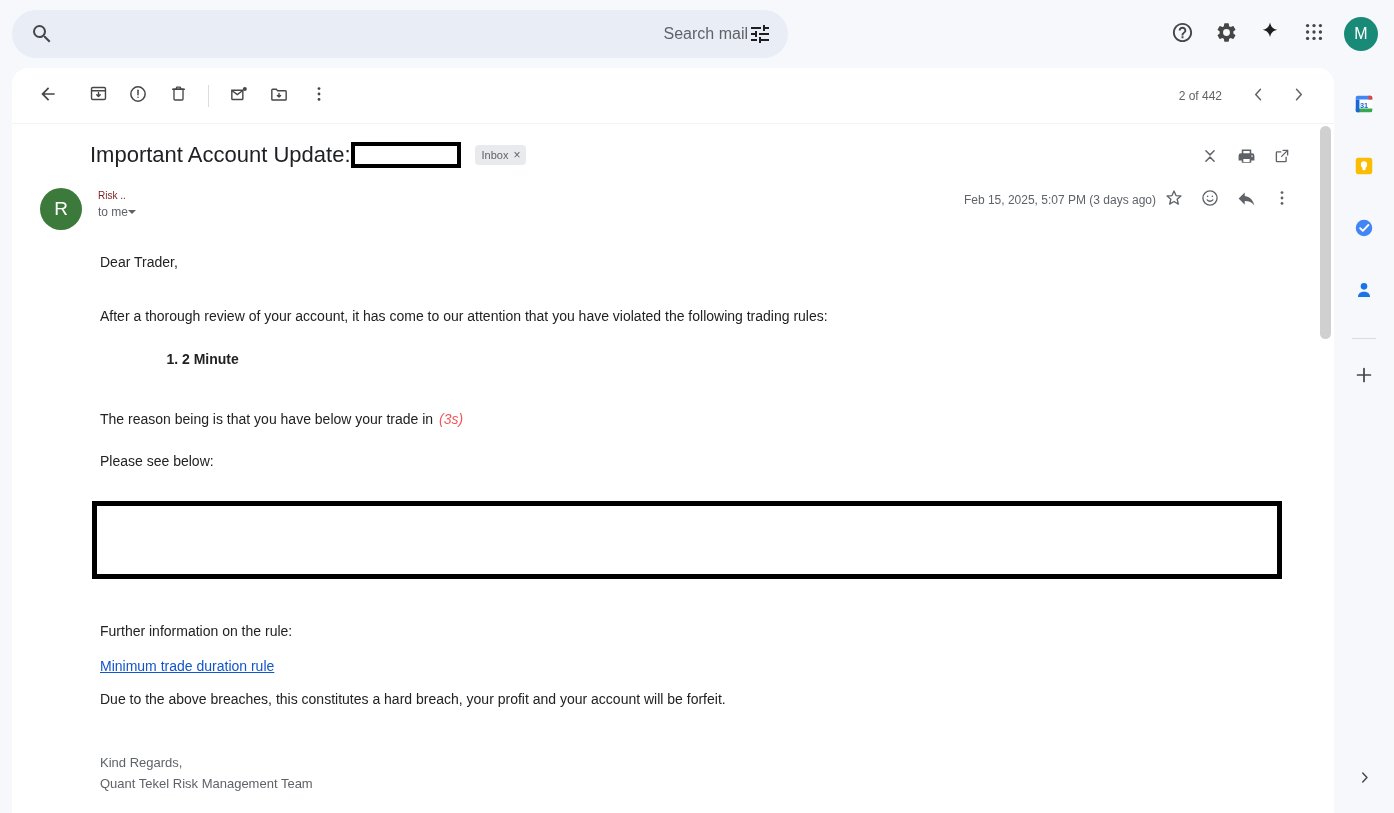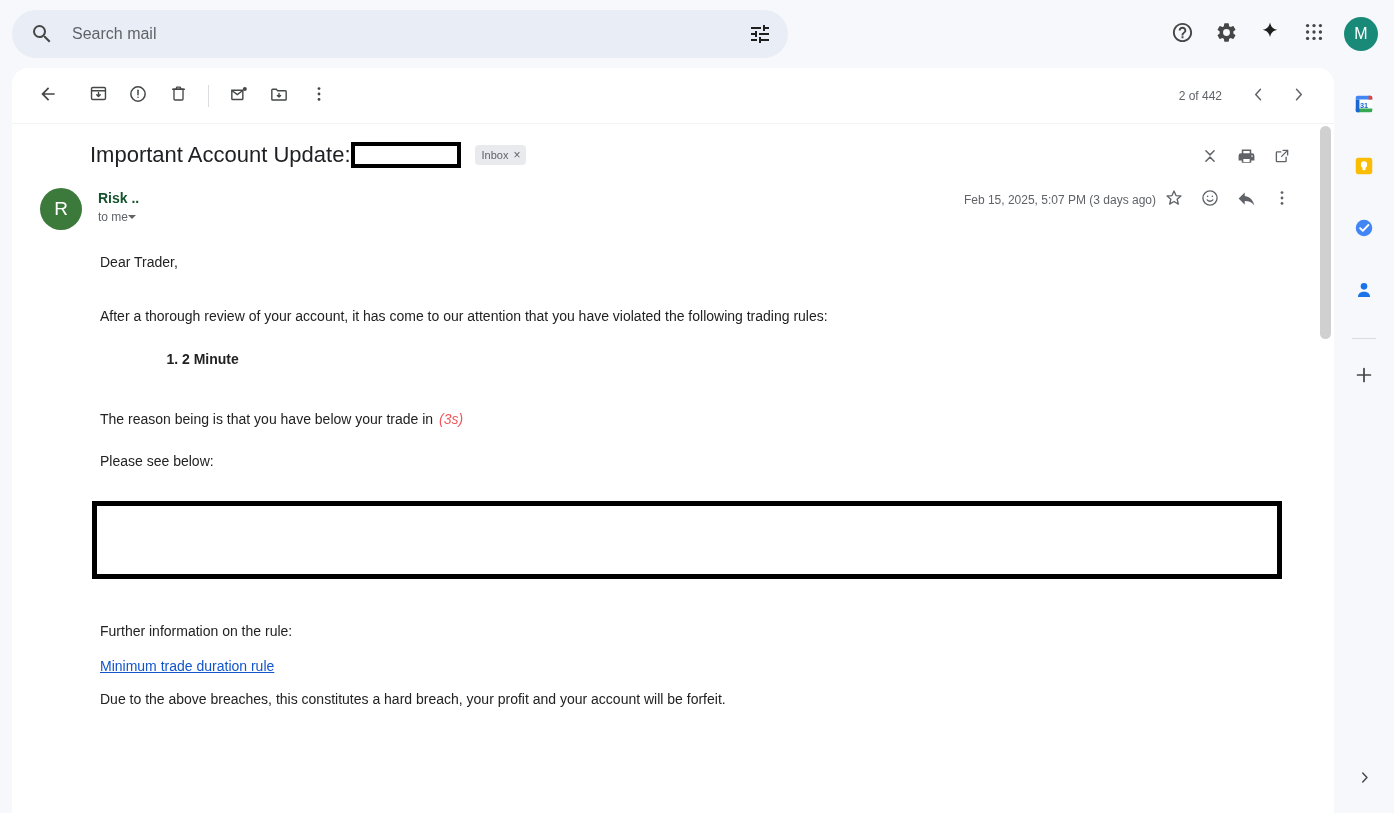--- a/index.html
+++ b/index.html
@@ -23,20 +23,21 @@
     border-radius: 26px;
     display: flex; align-items: center;
     padding: 0 16px 0 18px;
   }
   .search-icon { width: 24px; height: 24px; flex: none; color: #444746; }
   .search-input {
     flex: 1; border: none; outline: none; background: transparent;
     font-family: "Liberation Sans", sans-serif;
     font-size: 16px; color: #1f1f1f;
     margin-left: 18px;
+    text-align: right;
   }
   .search-input::placeholder { color: #5f6368; }
   .filter-icon { width: 24px; height: 24px; color: #1f1f1f; flex: none; }
 
   .topbar-right {
     position: absolute; right: 14px; top: 0; height: 68px;
     display: flex; align-items: center; gap: 0px;
   }
   .tr-btn {
     width: 44px; height: 44px; border-radius: 50%;
@@ -136,21 +137,21 @@
     display: flex; align-items: flex-start;
     padding: 14px 0 0 28px; position: relative;
   }
   .avatar-sender {
     width: 42px; height: 42px; border-radius: 50%;
     background: #3c7a3c; color: #fff;
     display: flex; align-items: center; justify-content: center;
     font-size: 19px; flex: none; cursor: pointer;
   }
   .sender-meta { margin-left: 16px; padding-top: 2px; }
-  .sender-name { font-size: 14px; font-weight: bold; color: #14532d; }
+  .sender-name { font-size: 10px; font-weight: normal; color: #7f1d1d; }
   .sender-to {
     font-size: 12px; color: #5f6368; margin-top: 4px;
     display: flex; align-items: center; gap: 0; cursor: pointer;
   }
   .caret { width: 0; height: 0;
     border-left: 4px solid transparent; border-right: 4px solid transparent;
     border-top: 4px solid #5f6368; }
   .msg-actions {
     position: absolute; right: 34px; top: 8px;
     display: flex; align-items: center; gap: 0px;
@@ -456,20 +457,24 @@
 
       <div class="redact-big"></div>
 
       <div style="height:42px"></div>
       <p>Further information on the rule:</p>
       <div style="height:14px"></div>
       <a class="mail-link">Minimum trade duration rule</a>
       <div style="height:13px"></div>
       <p>Due to the above breaches, this constitutes a hard breach, your profit and your account will be forfeit.</p>
       <div style="height:44px"></div>
+      <div class="sig">
+        <div>Kind Regards,</div>
+        <div>Quant Tekel Risk Management Team</div>
+      </div>
     </div>
 
     <div class="scrollbar-track">
       <div class="scrollbar-thumb"></div>
     </div>
   </div>
 </div>
 
 <div class="sidepanel">
   <div class="sp-btn">

